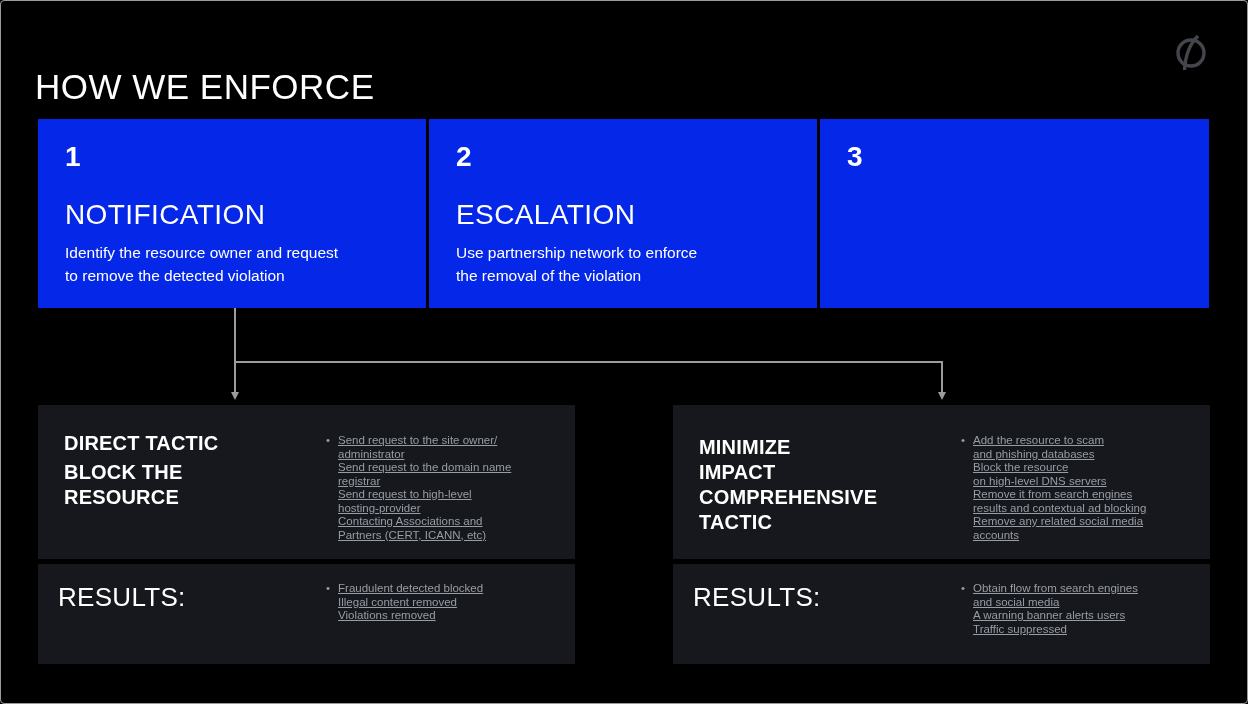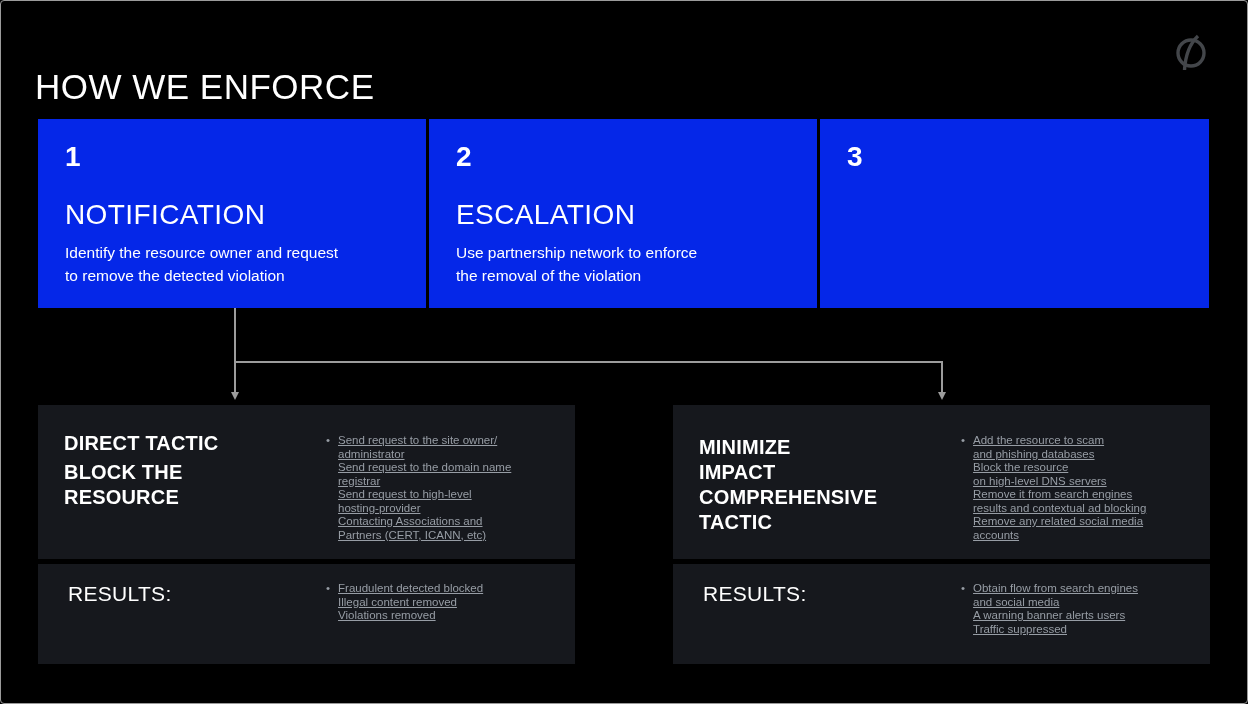--- a/index.html
+++ b/index.html
@@ -106,23 +106,23 @@
     margin-top: 4px;
   }
   .tactic-type-wrap { position: absolute; left: 26px; top: 26px; }
   .tactic-type-inner {
     font-size: 20px; line-height: 25px; font-weight: 600;
     letter-spacing: 0.2px; color: #ffffff; white-space: pre-line;
   }
 
   .results-label {
     position: absolute;
-    left: 30px;
+    left: 20px;
     top: 18px;
-    font-size: 21px;
+    font-size: 26px;
     font-weight: 500;
     letter-spacing: 0.3px;
     color: #ffffff;
   }
 
   .bullet-list {
     position: absolute;
     left: 288px;
     display: flex;
     align-items: flex-start;

